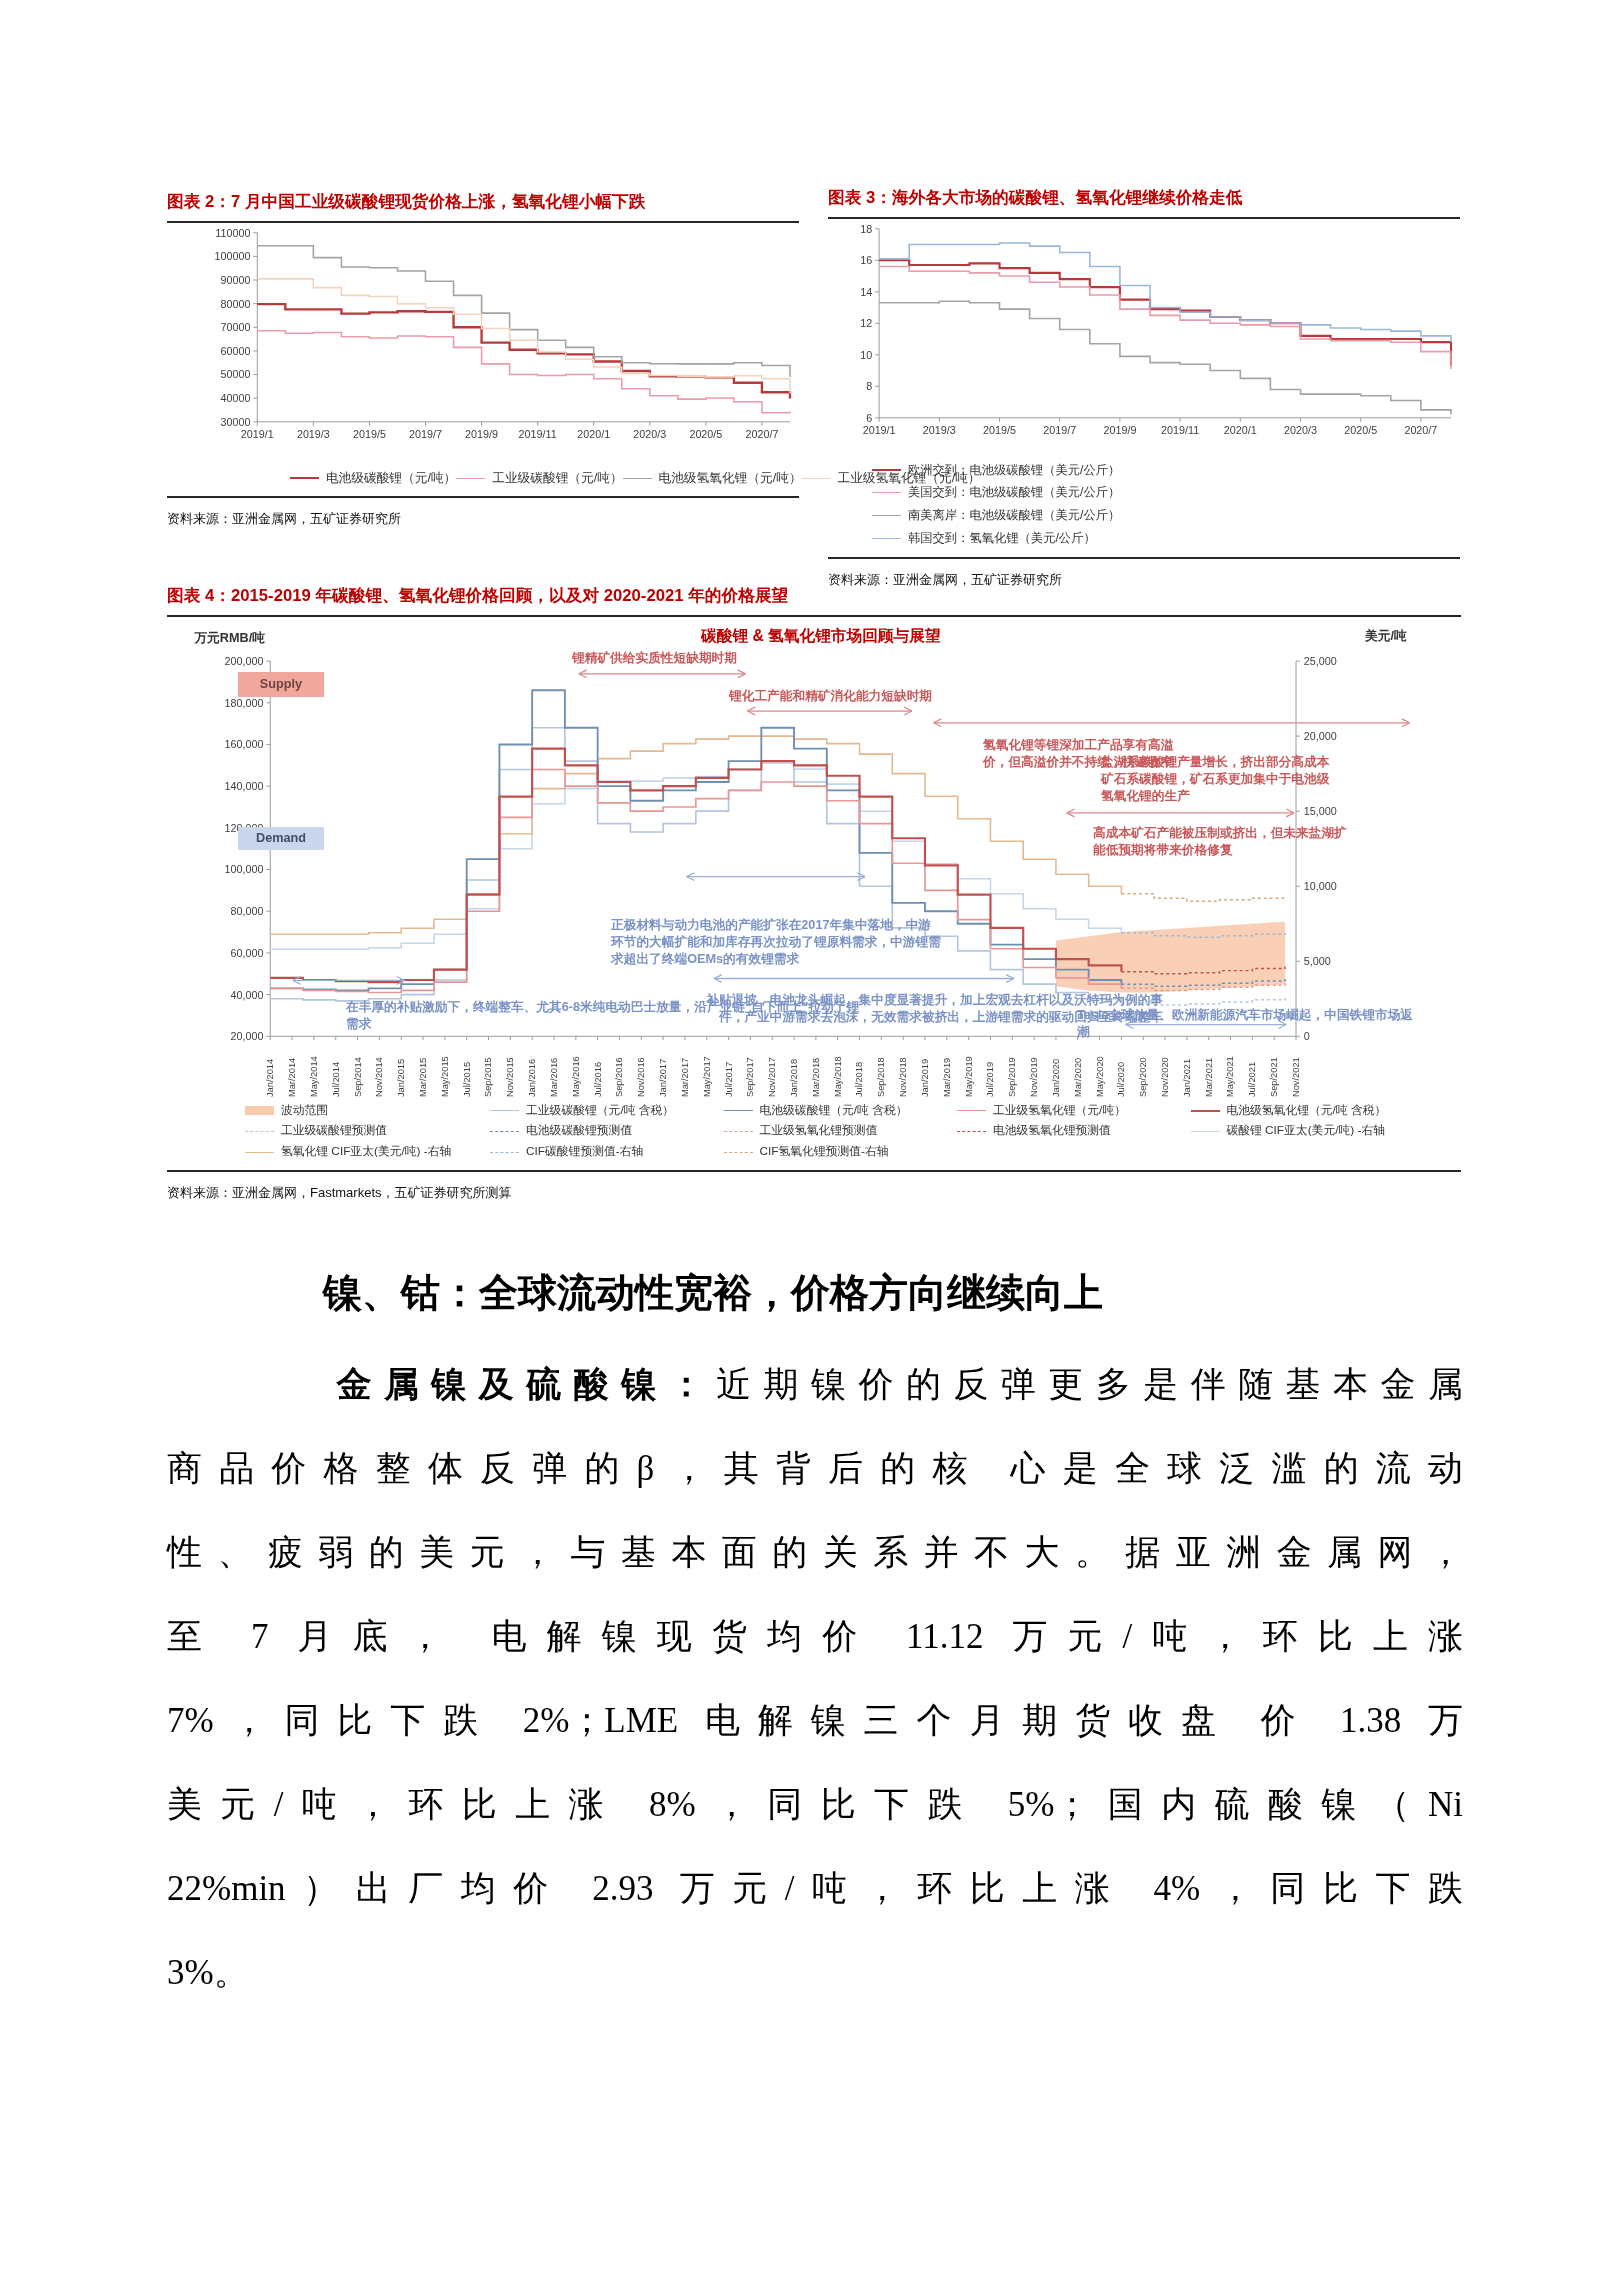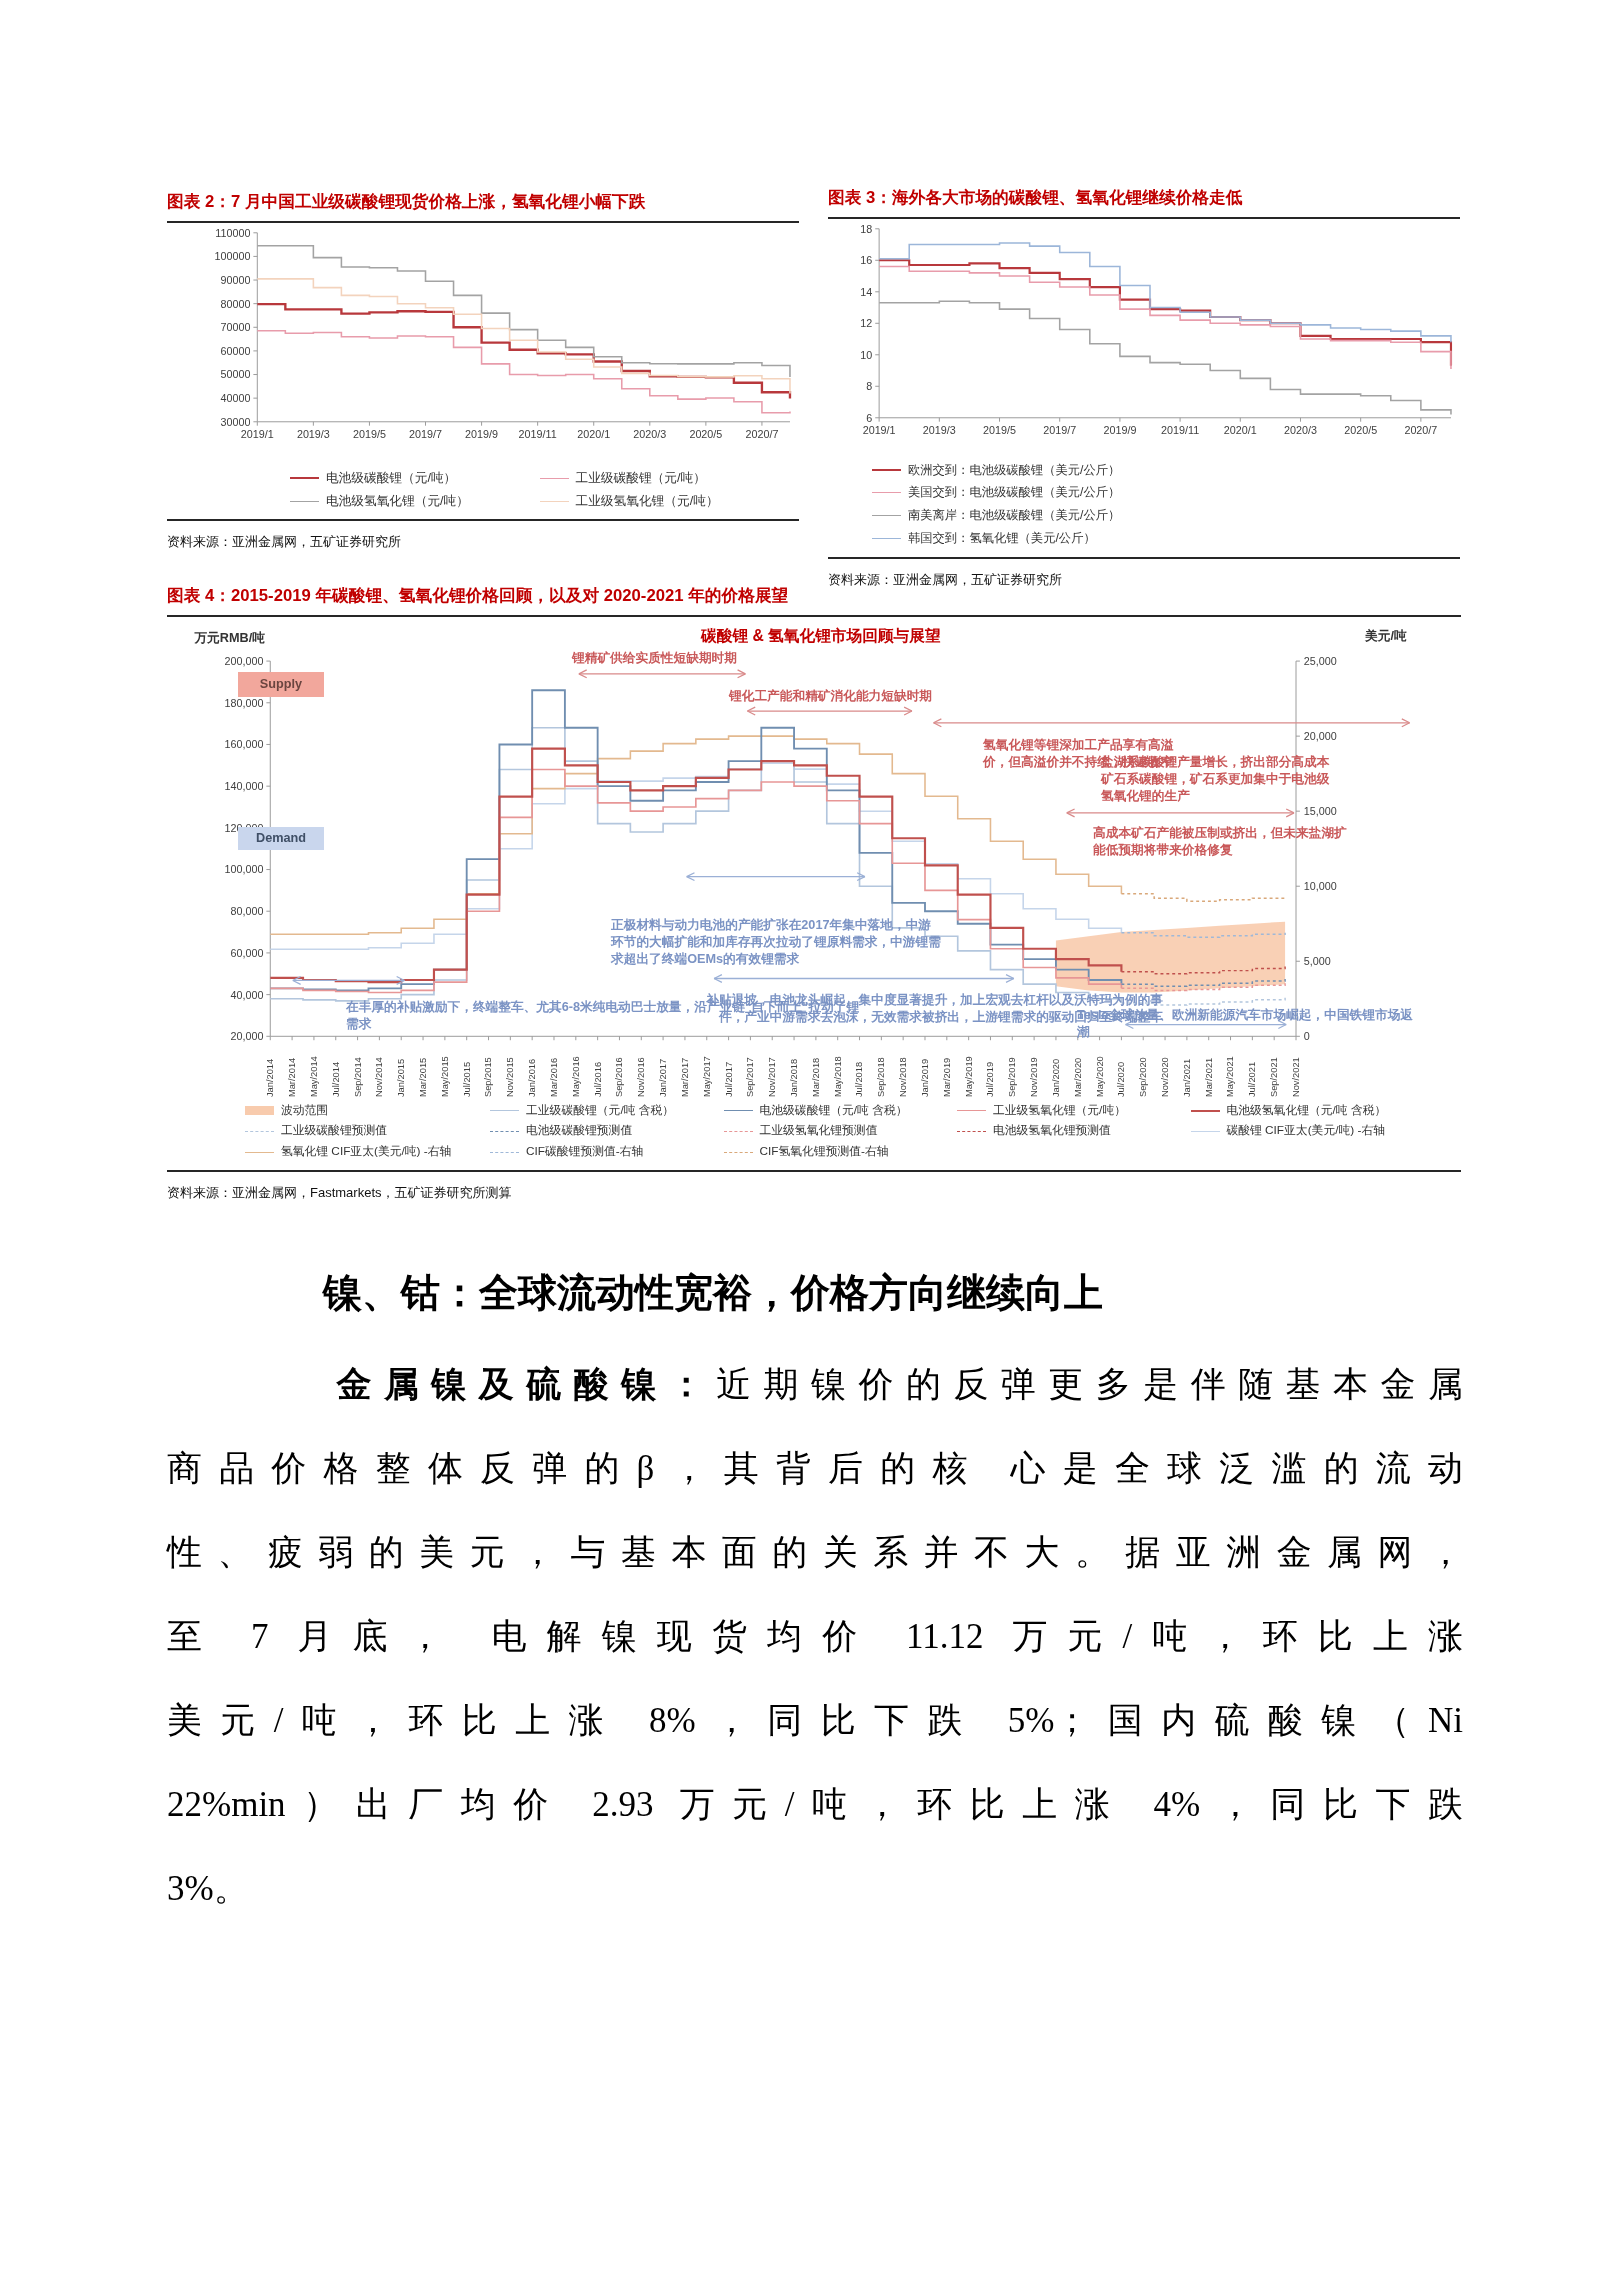--- a/index.html
+++ b/index.html
@@ -75,21 +75,21 @@
         <text x="492.84210526315786" y="220" text-anchor="middle" font-size="11">2020/3</text>
         <line x1="550.1052631578947" y1="203" x2="550.1052631578947" y2="207" stroke="#9a9a9a"></line>
         <text x="550.1052631578947" y="220" text-anchor="middle" font-size="11">2020/5</text>
         <line x1="607.3684210526316" y1="203" x2="607.3684210526316" y2="207" stroke="#9a9a9a"></line>
         <text x="607.3684210526316" y="220" text-anchor="middle" font-size="11">2020/7</text>
         <path d="M92,82.8575H120.63157894736841V88.165H149.26315789473682V88.165H177.89473684210526V92.5075H206.52631578947367V91.30125H235.1578947368421V90.095H263.7894736842105V90.81875000000001H292.42105263157896V106.5H321.05263157894734V122.18125H349.6842105263158V129.41875H378.3157894736842V133.0375H406.94736842105266V134.24375H435.57894736842104V141.48125000000002H464.2105263157895V151.13125H492.84210526315786V156.68H521.4736842105262V157.1625H550.1052631578947V157.645H578.7368421052631V163.19375H607.3684210526316V172.84375H636V179.3575" fill="none" stroke="#b8383c" stroke-width="2.4"></path>
         <path d="M92,110.11875H120.63157894736841V112.53125H149.26315789473682V111.80749999999999H177.89473684210526V116.15H206.52631578947367V117.35625H235.1578947368421V115.42625H263.7894736842105V116.15H292.42105263157896V127.00625H321.05263157894734V143.89374999999998H349.6842105263158V154.75H378.3157894736842V155.715H406.94736842105266V154.75H435.57894736842104V159.0925H464.2105263157895V169.225H492.84210526315786V176.4625H521.4736842105262V179.84H550.1052631578947V178.63375H578.7368421052631V182.49375H607.3684210526316V193.8325H636V192.62625" fill="none" stroke="#e89cab" stroke-width="1.6"></path>
         <path d="M92,23.26875H120.63157894736841V23.26875H149.26315789473682V35.33125H177.89473684210526V44.981249999999996H206.52631578947367V45.705H235.1578947368421V49.0825H263.7894736842105V59.45625H292.42105263157896V73.93125H321.05263157894734V92.02499999999999H349.6842105263158V108.9125H378.3157894736842V119.76875H406.94736842105266V127.00625H435.57894736842104V136.65625H464.2105263157895V142.6875H492.84210526315786V143.6525H521.4736842105262V143.89374999999998H550.1052631578947V143.89374999999998H578.7368421052631V142.6875H607.3684210526316V145.5825H636V157.1625" fill="none" stroke="#a3a3a3" stroke-width="1.6"></path>
         <path d="M92,57.043749999999996H120.63157894736841V57.043749999999996H149.26315789473682V65.97H177.89473684210526V73.93125H206.52631578947367V75.1375H235.1578947368421V82.375H263.7894736842105V86.47625H292.42105263157896V93.23125H321.05263157894734V107.70625H349.6842105263158V119.76875H378.3157894736842V131.83125H406.94736842105266V139.06875H435.57894736842104V147.03H464.2105263157895V153.54375000000002H492.84210526315786V155.715H521.4736842105262V156.92125H550.1052631578947V157.1625H578.7368421052631V155.95624999999998H607.3684210526316V159.0925H636V174.04999999999998" fill="none" stroke="#f3d3bd" stroke-width="1.6"></path>
       </svg>
-    <div class="legend" id="legend-fig2" style="grid-template-columns:1fr 1fr;padding-left:123px;padding-right:9.8px;margin-top:8px;">
+    <div class="legend" id="legend-fig2" style="grid-template-columns:1fr 1fr 1fr 1fr;padding-left:123px;padding-right:9.8px;margin-top:8px;">
         <div class="legend-item">
           <span class="sw" style="border-top: 2.4px solid rgb(184, 56, 60);"></span>
           <span>电池级碳酸锂（元/吨）</span>
         </div>
         <div class="legend-item">
           <span class="sw" style="border-top: 1.6px solid rgb(232, 156, 171);"></span>
           <span>工业级碳酸锂（元/吨）</span>
         </div>
         <div class="legend-item">
           <span class="sw" style="border-top: 1.6px solid rgb(163, 163, 163);"></span>
@@ -420,19 +420,20 @@
     <div class="fig-source">资料来源：亚洲金属网，Fastmarkets，五矿证券研究所测算</div>
   </div>
 
   <div class="heading" style="left:323px;top:1266px;width:1137px;">镍、钴：全球流动性宽裕，价格方向继续向上</div>
 
   <div class="para" id="para" style="left:167px;top:1343px;width:1296px;">
       <div class="para-line"><span style="display: inline-block; width: 157px;"></span><b>金属镍及硫酸镍：</b><span>近期镍价的反弹更多是伴随基本金属</span></div>
       <div class="para-line">商品价格整体反弹的β，其背后的核 心是全球泛滥的流动</div>
       <div class="para-line">性、疲弱的美元，与基本面的关系并不大。据亚洲金属网，</div>
       <div class="para-line">至 7 月底， 电解镍现货均价 11.12 万元/吨，环比上涨</div>
+      <div class="para-line">7%，同比下跌 2%；LME 电解镍三个月期货收盘 价 1.38 万</div>
       <div class="para-line">美元/吨，环比上涨 8%，同比下跌 5%；国内硫酸镍（Ni</div>
       <div class="para-line">22%min）出厂均价 2.93 万元/吨，环比上涨 4%，同比下跌</div>
       <div class="para-line last">3%。</div>
     </div>
 
 </div>
 
 
 </body></html>

